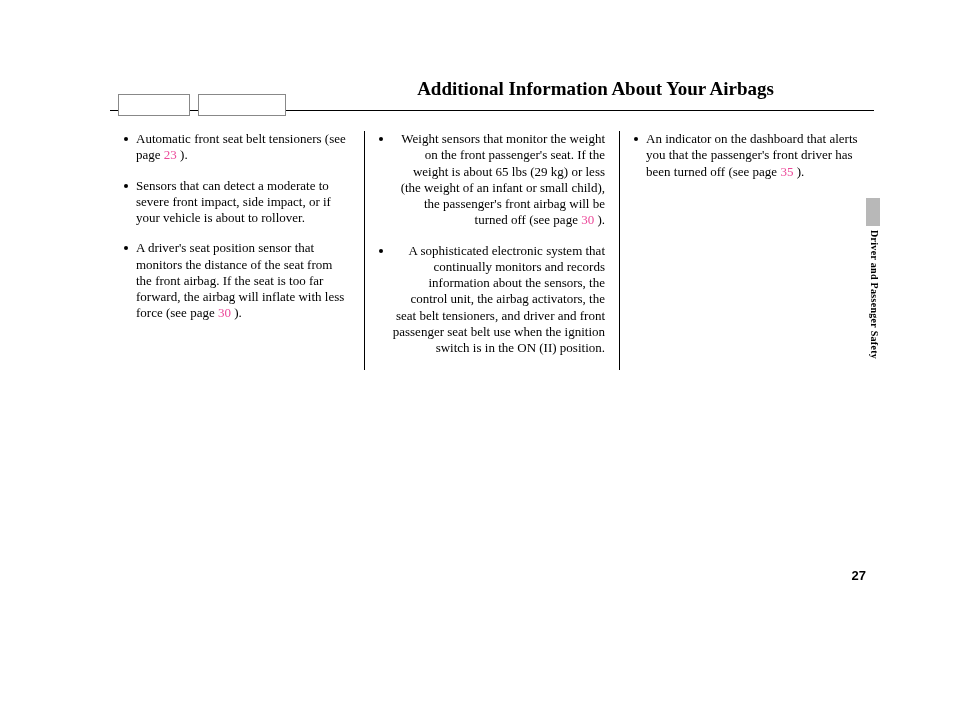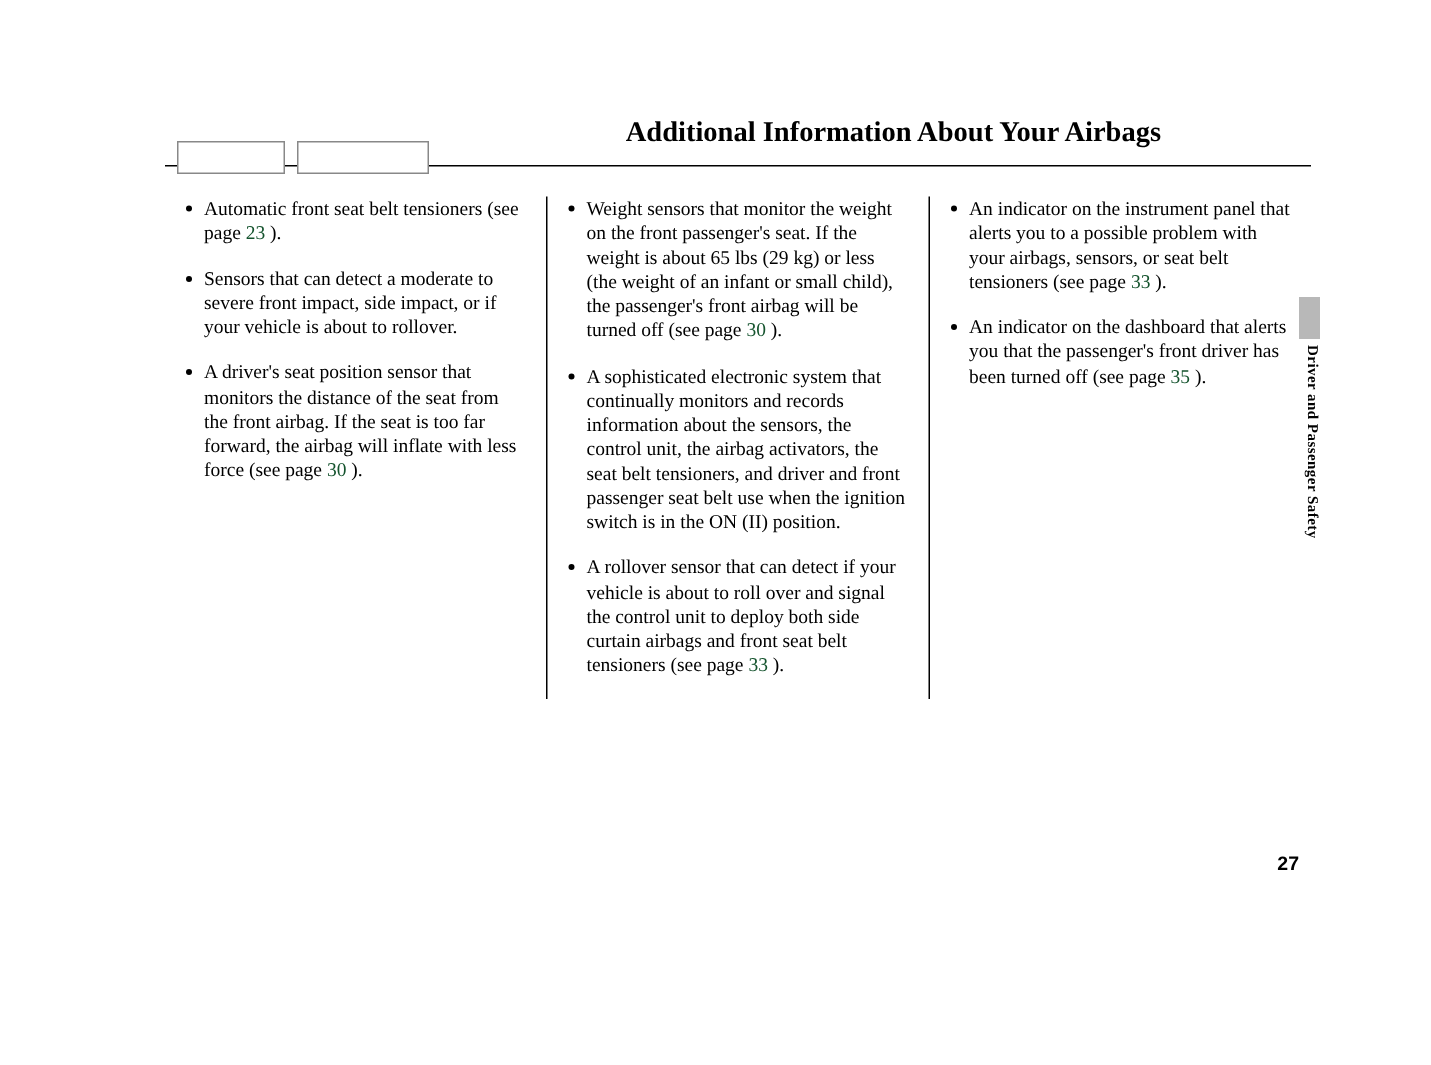--- a/index.html
+++ b/index.html
@@ -57,41 +57,42 @@
     font-size: 13px;
     line-height: 1.25;
   }
   .col {
     flex: 1;
     padding: 0 14px;
   }
   .col.mid {
     border-left: 1px solid #000;
     border-right: 1px solid #000;
+    text-align: right;
   }
   ul {
     list-style: none;
   }
   li {
     position: relative;
     padding-left: 12px;
     margin-bottom: 14px;
   }
   li::before {
     content: "";
     position: absolute;
     left: 0;
     top: 6px;
     width: 4px;
     height: 4px;
     background: #000;
     border-radius: 50%;
   }
   .page-ref {
-    color: #14532d;
+    color: #ec4899;
   }
   .side-tab {
     position: absolute;
     right: 74px;
     top: 198px;
     width: 14px;
     height: 28px;
     background: #b8b8b8;
   }
   .side-label {
@@ -132,27 +133,25 @@
         <li><span>Automatic front seat belt tensioners (see page </span><span class="page-ref">23 </span><span>).</span></li>
         <li><span>Sensors that can detect a moderate to severe front impact, side impact, or if your vehicle is about to rollover.</span></li>
         <li><span>A driver's seat position sensor that monitors the distance of the seat from the front airbag. If the seat is too far forward, the airbag will inflate with less force (see page </span><span class="page-ref">30 </span><span>).</span></li>
       </ul>
     </div>
 
     <div class="col mid">
       <ul>
         <li><span>Weight sensors that monitor the weight on the front passenger's seat. If the weight is about 65 lbs (29 kg) or less (the weight of an infant or small child), the passenger's front airbag will be turned off (see page </span><span class="page-ref">30 </span><span>).</span></li>
         <li><span>A sophisticated electronic system that continually monitors and records information about the sensors, the control unit, the airbag activators, the seat belt tensioners, and driver and front passenger seat belt use when the ignition switch is in the ON (II) position.</span></li>
-        <li><span>A rollover sensor that can detect if your vehicle is about to roll over and signal the control unit to deploy both side curtain airbags and front seat belt tensioners (see page  </span><span class="page-ref">33  </span><span>).</span></li>
       </ul>
     </div>
 
     <div class="col">
       <ul>
-        <li><span>An indicator on the instrument panel that alerts you to a possible problem with your airbags, sensors, or seat belt tensioners (see page </span><span class="page-ref">33 </span><span>).</span></li>
         <li><span>An indicator on the dashboard that alerts you that the passenger's front driver has been turned off (see page </span><span class="page-ref">35 </span><span>).</span></li>
       </ul>
     </div>
   </div>
 
   <div class="side-tab"></div>
   <div class="side-label">Driver and Passenger Safety</div>
   <div class="page-num">27</div>
 </div>
 

